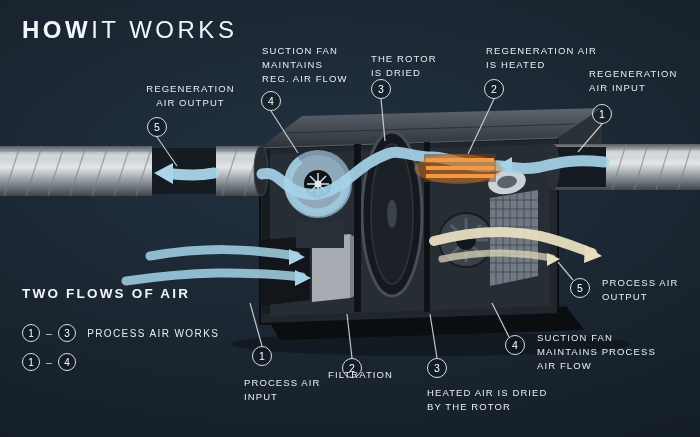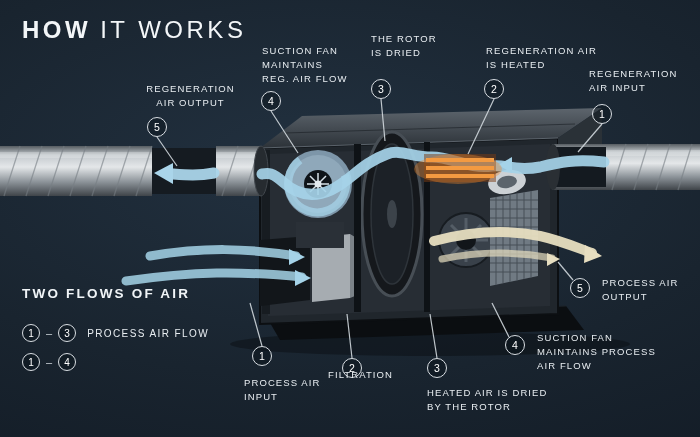--- a/index.html
+++ b/index.html
@@ -1,21 +1,21 @@
 <!DOCTYPE html>
 <html><head>
 <meta charset="utf-8">
 <style>
   *{margin:0;padding:0;box-sizing:border-box}
   html,body{width:700px;height:437px;overflow:hidden;background:#10161d;font-family:"Liberation Sans",sans-serif}
   .stage{position:relative;width:700px;height:437px;overflow:hidden;
     background:radial-gradient(130% 100% at 45% 38%, #223140 0%, #19242f 48%, #101822 100%)}
   .art{position:absolute;left:0;top:0}
   .title{position:absolute;left:22px;top:16px;color:#f3f6f8;font-size:24px;font-weight:700;letter-spacing:3.5px;white-space:nowrap}
-  .title .light{font-weight:300;margin-left:9px}
+  .title .light{font-weight:300;}
   .lbl{position:absolute;color:#e8edf1;font-size:9.5px;letter-spacing:1.1px;line-height:14px;white-space:pre-line;font-weight:400}
   .center{text-align:center}
   .num{position:absolute;width:20px;height:20px;border:1.5px solid #d9dee3;border-radius:50%;
     display:flex;align-items:center;justify-content:center;color:#fff;font-size:10.5px;
     background:rgba(10,18,26,.42)}
   .legend{position:absolute;left:22px;top:286px}
   .legend-title{color:#f0f4f7;font-size:13.5px;letter-spacing:2.2px;font-weight:700;margin-bottom:23px;white-space:nowrap}
   .legend-row{display:flex;align-items:center;gap:6px;margin-bottom:11px;color:#e8edf1}
   .num.inline{position:static;width:18px;height:18px;font-size:10px;flex:0 0 auto}
   .legend-row .dash{color:#cfd6db;font-size:11px}
@@ -168,21 +168,21 @@
 
   <div class="lbl center" style="left:133px;top:82px;width:115px">REGENERATION
 AIR OUTPUT</div>
   <div class="num" style="left:147px;top:117px">5</div>
 
   <div class="lbl" style="left:262px;top:44px">SUCTION FAN
 MAINTAINS
 REG. AIR FLOW</div>
   <div class="num" style="left:261px;top:91px">4</div>
 
-  <div class="lbl" style="left:371px;top:32px">THE ROTOR
+  <div class="lbl" style="left:371px;top:52px">THE ROTOR
 IS DRIED</div>
   <div class="num" style="left:371px;top:79px">3</div>
 
   <div class="lbl" style="left:486px;top:44px">REGENERATION AIR
 IS HEATED</div>
   <div class="num" style="left:484px;top:79px">2</div>
 
   <div class="lbl" style="left:589px;top:67px">REGENERATION
 AIR INPUT</div>
   <div class="num" style="left:592px;top:104px">1</div>
@@ -206,21 +206,21 @@
   <div class="num" style="left:570px;top:278px">5</div>
   <div class="lbl" style="left:602px;top:276px">PROCESS AIR
 OUTPUT</div>
 
   <div class="legend">
     <div class="legend-title">TWO FLOWS OF AIR</div>
     <div class="legend-row">
       <span class="num inline">1</span>
       <span class="dash">–</span>
       <span class="num inline">3</span>
-      <span class="txt">PROCESS AIR FLOW</span>
+      <span class="txt">PROCESS AIR WORKS</span>
     </div>
     <div class="legend-row">
       <span class="num inline">1</span>
       <span class="dash">–</span>
       <span class="num inline">4</span>
     </div>
   </div>
 
 </div>
 

